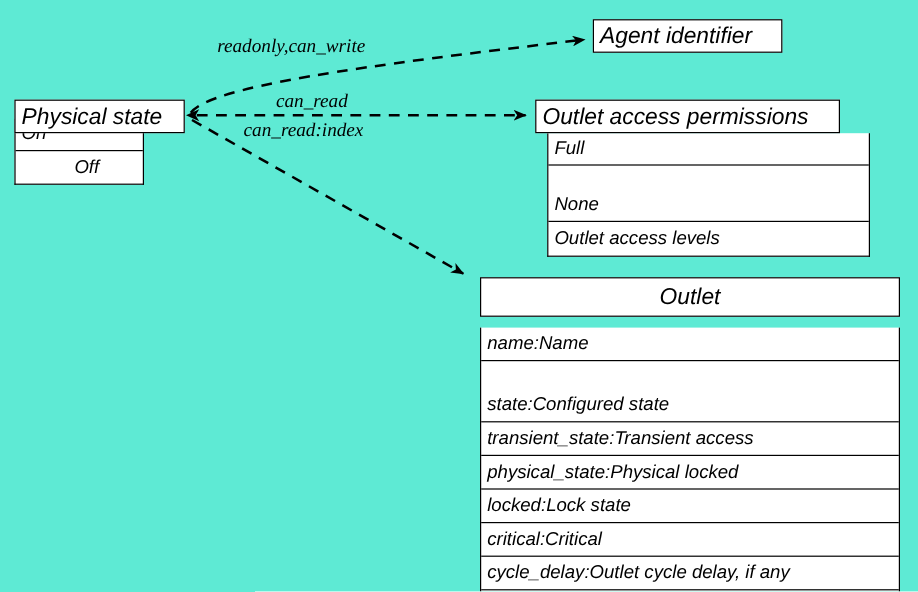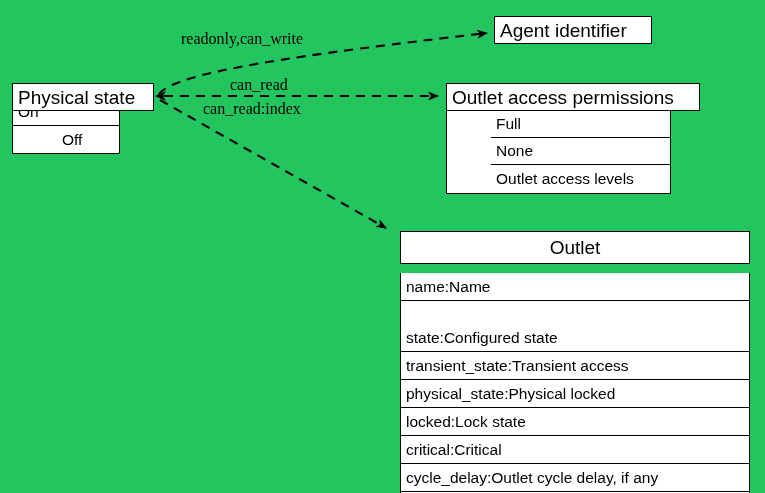--- a/index.html
+++ b/index.html
@@ -4,23 +4,24 @@
 <style>
   html, body {
     margin: 0;
     padding: 0;
     background: #ffffff;
   }
   #canvas {
     position: relative;
     width: 765px;
     height: 493px;
-    background: #22c55e;
+    background: #5eead4;
     overflow: hidden;
     font-family: "Liberation Sans", sans-serif;
+    font-style: italic;
   }
 
   
   .uml-box {
     position: absolute;
     box-sizing: border-box;
   }
   .uml-header {
     position: absolute;
     box-sizing: border-box;
@@ -130,23 +131,23 @@
       <div class="uml-row" style="height:27px;margin-left:44px;">Off</div>
     </div>
   </div>
 
   <div class="uml-box">
     <div class="uml-header left" style="left:494px; top:16px; width:158px; height:28px;">Agent identifier</div>
   </div>
 
   <div class="uml-box">
     <div class="uml-header left" style="left:446px; top:83px; width:254px; height:28px;">Outlet access permissions</div>
-    <div class="uml-rows" style="left:446px; top:111px; width:225px;padding-left:44px;">
+    <div class="uml-rows" style="left:456px; top:111px; width:269px;">
       <div class="uml-row" style="height:27px;">Full</div>
-      <div class="uml-row" style="height:27px;">None</div>
+      <div class="uml-row" style="height:27px;margin-top:20px;">None</div>
       <div class="uml-row" style="height:28px;">Outlet access levels</div>
     </div>
   </div>
 
   <div class="uml-box">
     <div class="uml-header center" style="left:400px; top:231px; width:350px; height:33px;">Outlet</div>
     <div class="uml-rows" style="left:400px; top:273px; width:350px;">
       <div class="uml-row" style="height:28px;">name:Name</div>
       <div class="uml-row" style="height:28px;margin-top:23px;">state:Configured state</div>
       <div class="uml-row" style="height:28px;">transient_state:Transient access</div>

